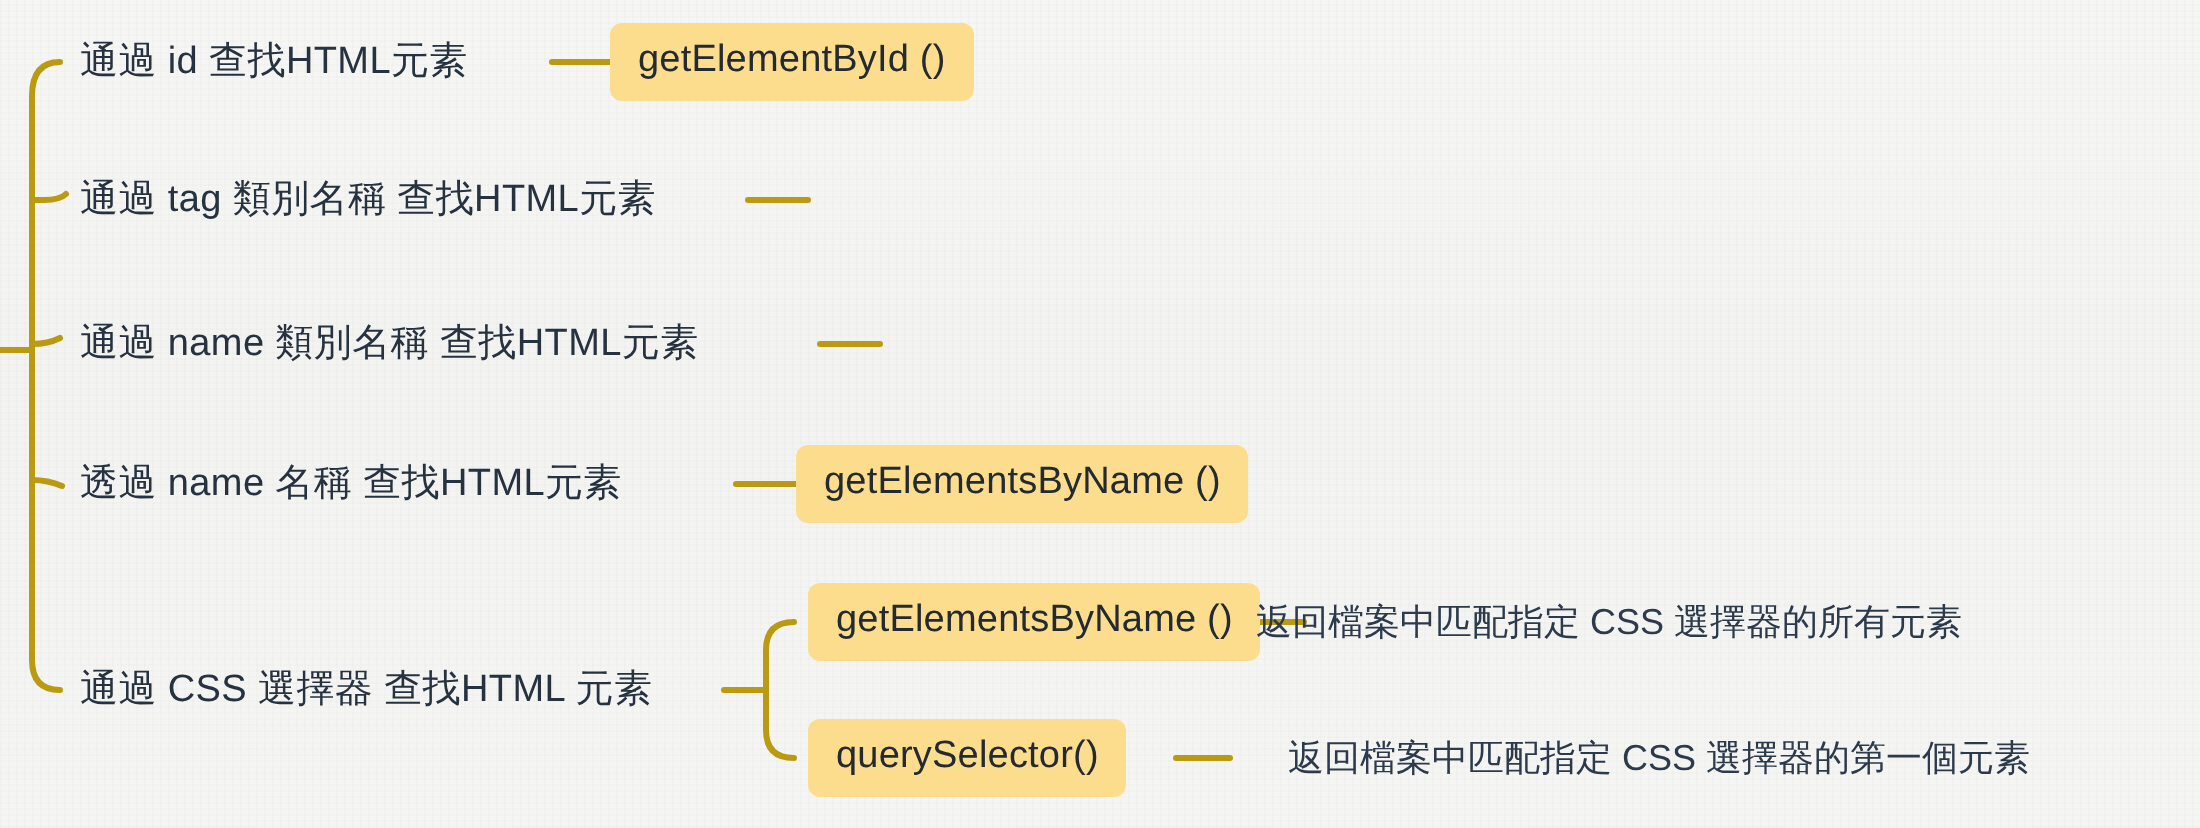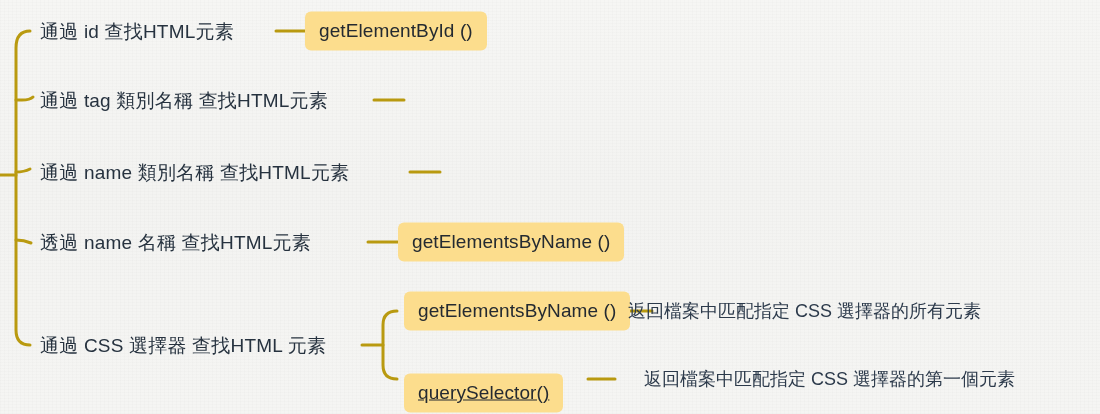--- a/index.html
+++ b/index.html
@@ -98,16 +98,16 @@
   <div class="node-label" style="left:40px; top:172px;">通過 name 類別名稱 查找HTML元素</div>
 
   <div class="node-label" style="left:40px; top:242px;">透過 name 名稱 查找HTML元素</div>
   <div class="badge" style="left:398px; top:242px;">getElementsByName ()</div>
 
   <div class="node-label" style="left:40px; top:345px;">通過 CSS 選擇器 查找HTML 元素</div>
 
   <div class="badge" style="left:404px; top:311px;">getElementsByName ()</div>
   <div class="desc" style="left:628px; top:311px;">返回檔案中匹配指定 CSS 選擇器的所有元素</div>
 
-  <div class="badge" style="left:404px; top:393px;text-decoration:underline;">querySelector()</div>
+  <div class="badge" style="left:404px; top:379px;">querySelector()</div>
   <div class="desc" style="left:644px; top:379px;">返回檔案中匹配指定 CSS 選擇器的第一個元素</div>
 
 </div>
 
 </body></html>

